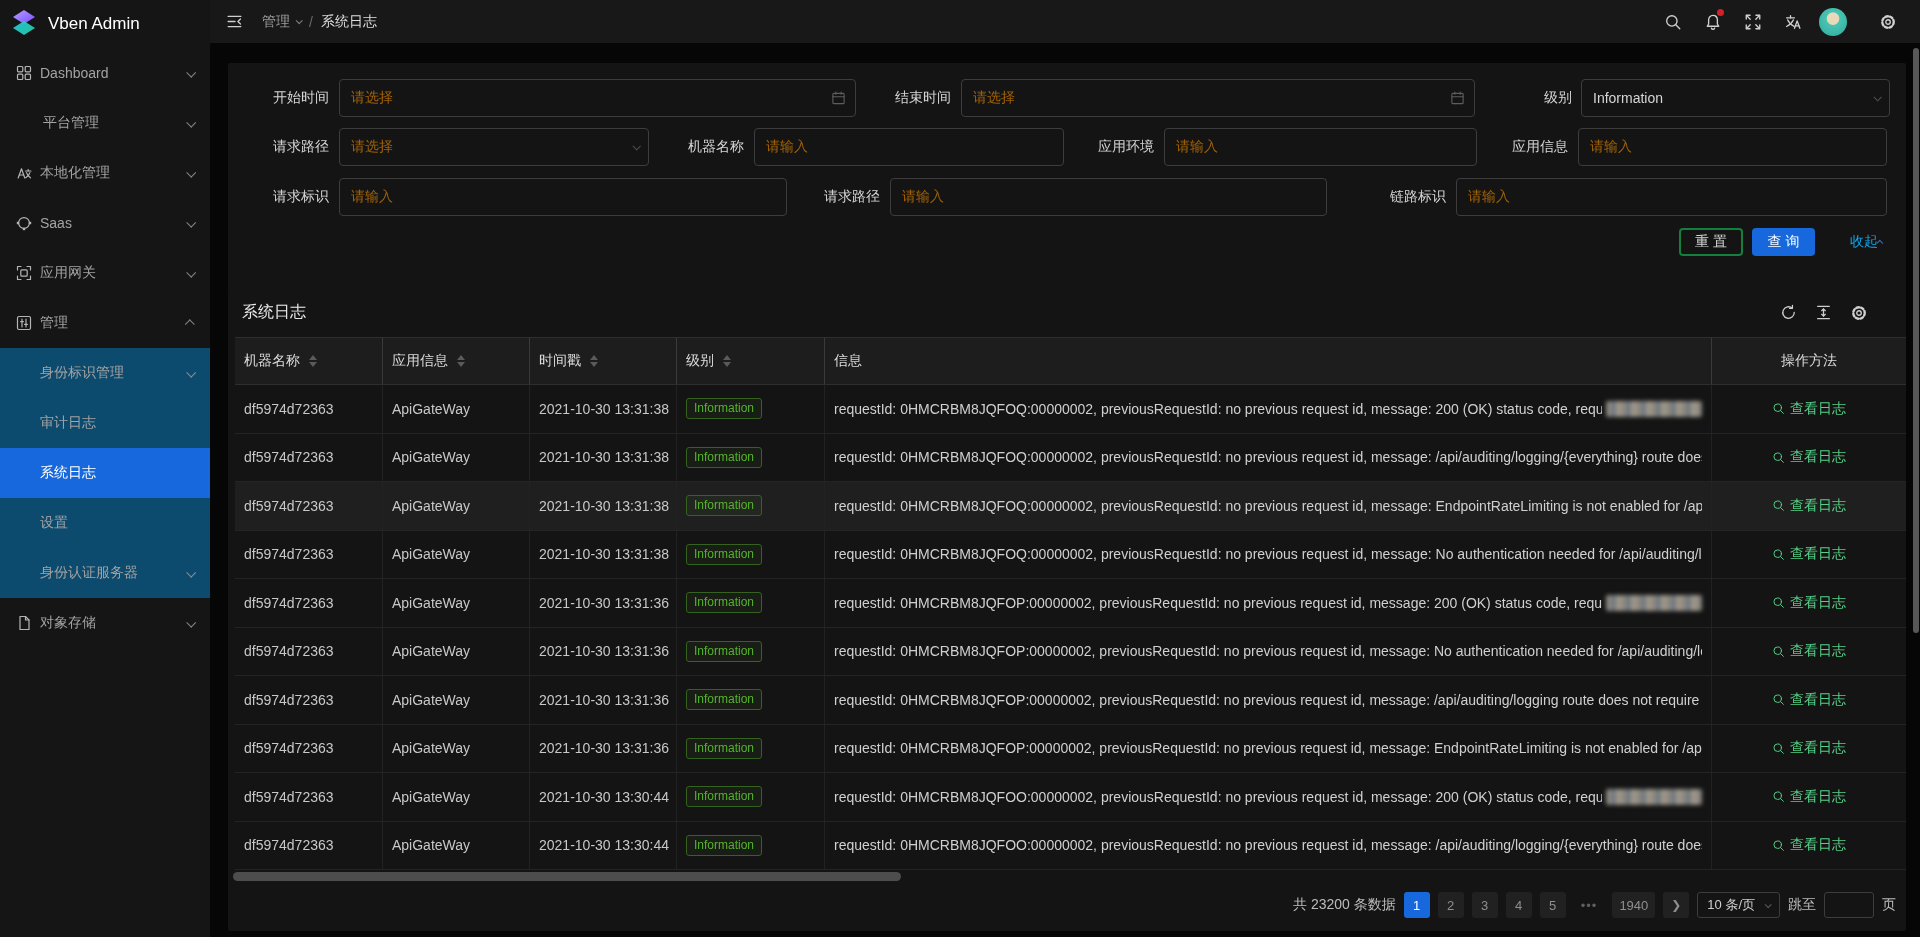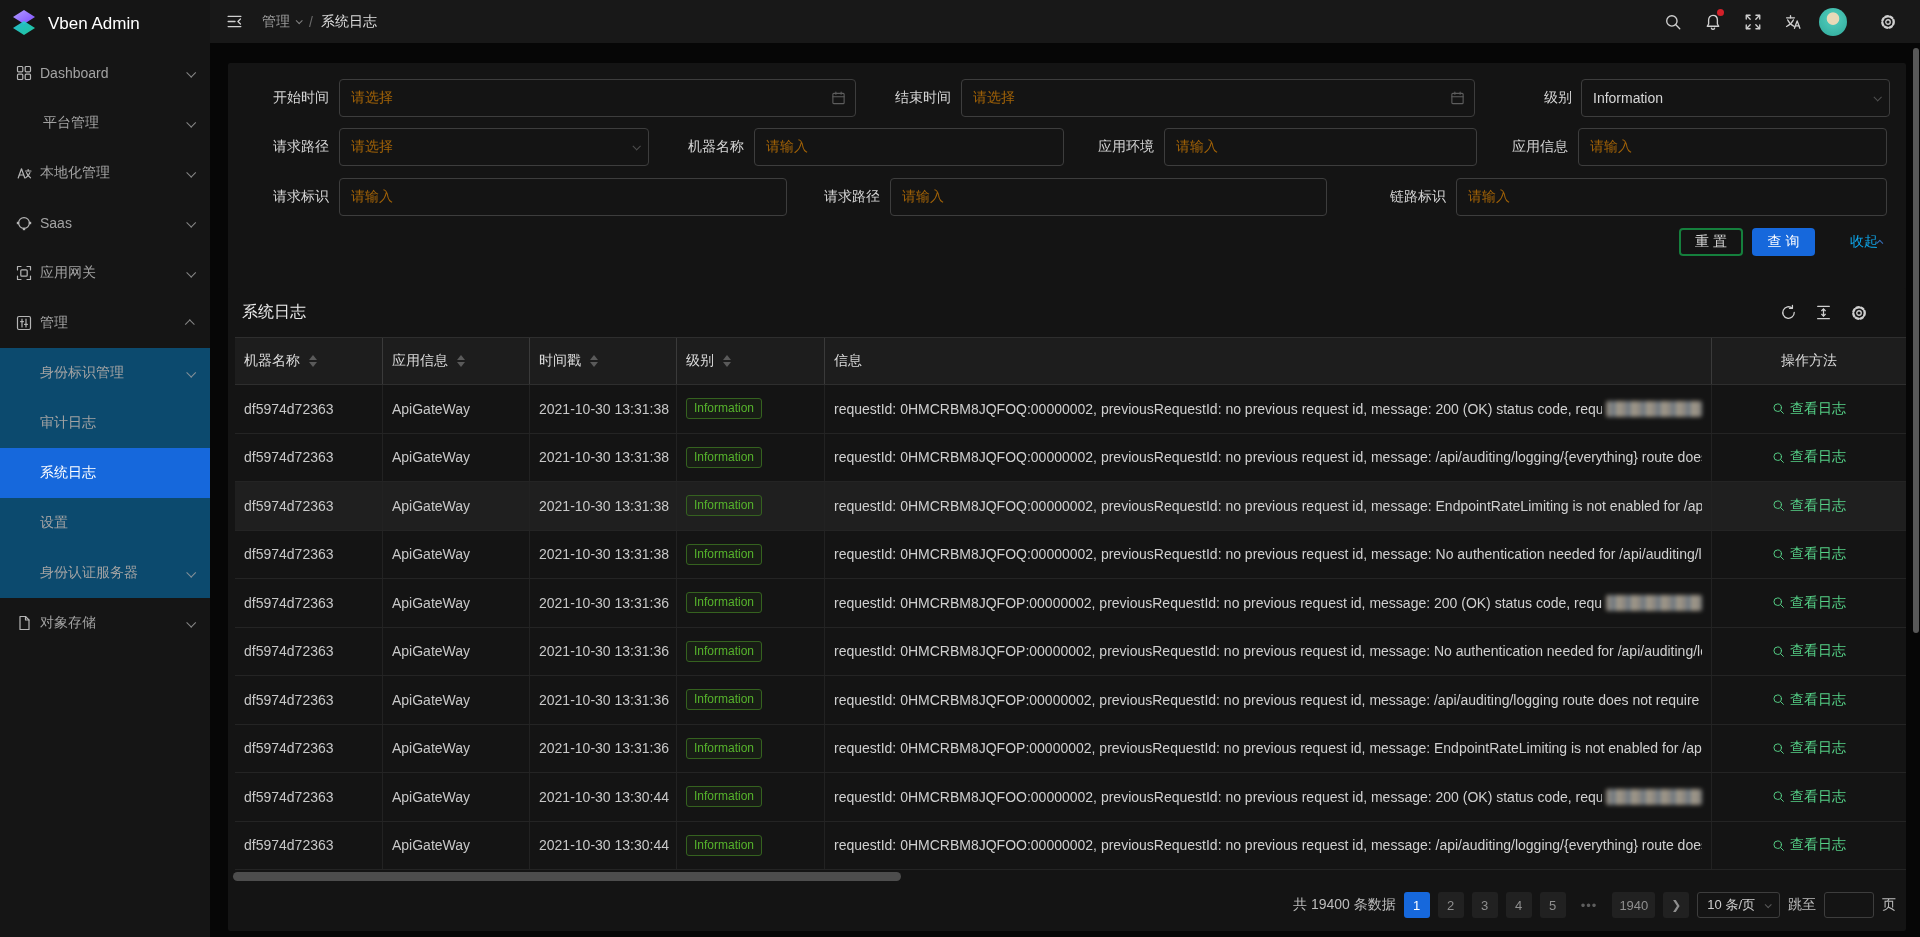--- a/index.html
+++ b/index.html
@@ -700,21 +700,21 @@
                 </svg>
               </span>
               <span>查看日志</span>
             </span>
           </div>
         </div>
       </div>
   </div>
   <div class="hscroll"></div>
   <div class="pagination" id="pagination">
-    <span class="jump-label">共 19400 条数据</span>
+    <span class="jump-label">共 23200 条数据</span>
     <span id="pages" style="display: flex; gap: 8px;">
         <span class="page active">1</span>
         <span class="page">2</span>
         <span class="page">3</span>
         <span class="page">4</span>
         <span class="page">5</span>
         <span class="page ellipsis">•••</span>
         <span class="page">1940</span>
         <span class="page next">❯</span>
       </span>

